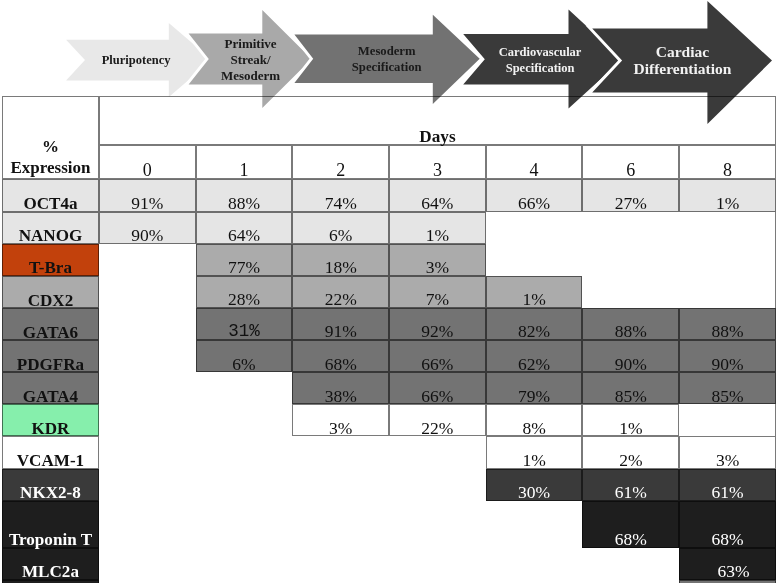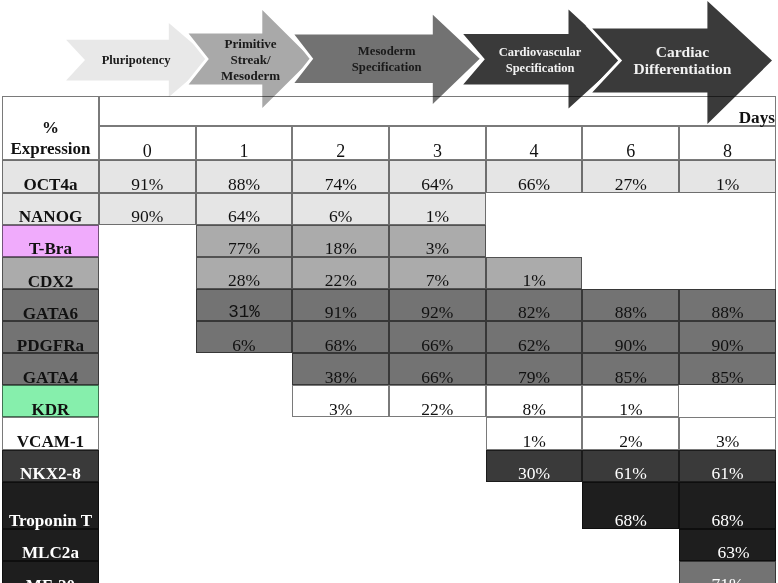--- a/index.html
+++ b/index.html
@@ -53,21 +53,21 @@
     </svg>
   </div>
 
   <table id="expr-table">
     <tbody id="expr-tbody">
         <tr>
           <td class="c-corner" rowspan="2" style="width: 96.8px; border: 1.2px solid rgba(0, 0, 0, 0.52);">
             <div>%</div>
             <div>Expression</div>
           </td>
-          <td class="c-days" colspan="7" style="height: 30px; width: 676px; border-width: 1.2px; border-style: solid; border-color: rgba(0, 0, 0, 0.52); text-align: right;">Days</td>
+          <td class="c-days" colspan="7" style="height: 49px; width: 676px; border-width: 1.2px; border-style: solid; border-color: rgba(0, 0, 0, 0.52);">Days</td>
         </tr>
         <tr>
           <td class="c-daynum" style="height: 34.5px; width: 96.6px; border-width: 1.2px; border-style: solid; border-color: rgba(0, 0, 0, 0.52);">0</td>
           <td class="c-daynum" style="height: 34.5px; width: 96.6px; border-width: 1.2px; border-style: solid; border-color: rgba(0, 0, 0, 0.52);">1</td>
           <td class="c-daynum" style="height: 34.5px; width: 96.6px; border-width: 1.2px; border-style: solid; border-color: rgba(0, 0, 0, 0.52);">2</td>
           <td class="c-daynum" style="height: 34.5px; width: 96.6px; border-width: 1.2px; border-style: solid; border-color: rgba(0, 0, 0, 0.52);">3</td>
           <td class="c-daynum" style="height: 34.5px; width: 96.6px; border-width: 1.2px; border-style: solid; border-color: rgba(0, 0, 0, 0.52);">4</td>
           <td class="c-daynum" style="height: 34.5px; width: 96.6px; border-width: 1.2px; border-style: solid; border-color: rgba(0, 0, 0, 0.52);">6</td>
           <td class="c-daynum" style="height: 34.5px; width: 96.6px; border-width: 1.2px; border-style: solid; border-color: rgba(0, 0, 0, 0.52);">8</td>
         </tr>
@@ -85,21 +85,21 @@
           <td class="c-label" style="height: 32.13px; width: 96.8px; background: rgb(229, 229, 229); border-width: 1.2px; border-style: solid; border-color: rgba(0, 0, 0, 0.52); color: rgb(17, 17, 17);">NANOG</td>
           <td class="c-val" style="height: 32.13px; width: 96.6px; background: rgb(229, 229, 229); border-width: 1.2px; border-style: solid; border-color: rgba(0, 0, 0, 0.52); color: rgb(17, 17, 17);">90%</td>
           <td class="c-val" style="height: 32.13px; width: 96.6px; background: rgb(229, 229, 229); border-width: 1.2px; border-style: solid; border-color: rgba(0, 0, 0, 0.52); color: rgb(17, 17, 17);">64%</td>
           <td class="c-val" style="height: 32.13px; width: 96.6px; background: rgb(229, 229, 229); border-width: 1.2px; border-style: solid; border-color: rgba(0, 0, 0, 0.52); color: rgb(17, 17, 17);">6%</td>
           <td class="c-val" style="height: 32.13px; width: 96.6px; background: rgb(229, 229, 229); border-width: 1.2px; border-style: solid; border-color: rgba(0, 0, 0, 0.52); color: rgb(17, 17, 17);">1%</td>
           <td class="c-val" style="height: 32.13px; width: 96.6px; border-width: initial; border-style: none; border-color: initial; color: rgb(17, 17, 17);"></td>
           <td class="c-val" style="height: 32.13px; width: 96.6px; border-width: initial; border-style: none; border-color: initial; color: rgb(17, 17, 17);"></td>
           <td class="c-val" style="height: 32.13px; width: 96.6px; border-top: none; border-bottom: none; border-left: none; border-right: 1.2px solid rgba(0, 0, 0, 0.52); color: rgb(17, 17, 17);"></td>
         </tr>
         <tr>
-          <td class="c-label" style="height: 32.13px; width: 96.8px; background: #f0abfc; border-width: 1.2px; border-style: solid; border-color: rgba(0, 0, 0, 0.52); color: rgb(17, 17, 17);">T-Bra</td>
+          <td class="c-label" style="height: 32.13px; width: 96.8px; background: #c2410c; border-width: 1.2px; border-style: solid; border-color: rgba(0, 0, 0, 0.52); color: rgb(17, 17, 17);">T-Bra</td>
           <td class="c-val" style="height: 32.13px; width: 96.6px; border-width: initial; border-style: none; border-color: initial; color: rgb(17, 17, 17);"></td>
           <td class="c-val" style="height: 32.13px; width: 96.6px; background: rgb(171, 171, 171); border-width: 1.2px; border-style: solid; border-color: rgba(0, 0, 0, 0.52); color: rgb(17, 17, 17);">77%</td>
           <td class="c-val" style="height: 32.13px; width: 96.6px; background: rgb(171, 171, 171); border-width: 1.2px; border-style: solid; border-color: rgba(0, 0, 0, 0.52); color: rgb(17, 17, 17);">18%</td>
           <td class="c-val" style="height: 32.13px; width: 96.6px; background: rgb(171, 171, 171); border-width: 1.2px; border-style: solid; border-color: rgba(0, 0, 0, 0.52); color: rgb(17, 17, 17);">3%</td>
           <td class="c-val" style="height: 32.13px; width: 96.6px; border-width: initial; border-style: none; border-color: initial; color: rgb(17, 17, 17);"></td>
           <td class="c-val" style="height: 32.13px; width: 96.6px; border-width: initial; border-style: none; border-color: initial; color: rgb(17, 17, 17);"></td>
           <td class="c-val" style="height: 32.13px; width: 96.6px; border-top: none; border-bottom: none; border-left: none; border-right: 1.2px solid rgba(0, 0, 0, 0.52); color: rgb(17, 17, 17);"></td>
         </tr>
         <tr>
           <td class="c-label" style="height: 32.13px; width: 96.8px; background: rgb(171, 171, 171); border-width: 1.2px; border-style: solid; border-color: rgba(0, 0, 0, 0.52); color: rgb(17, 17, 17);">CDX2</td>

